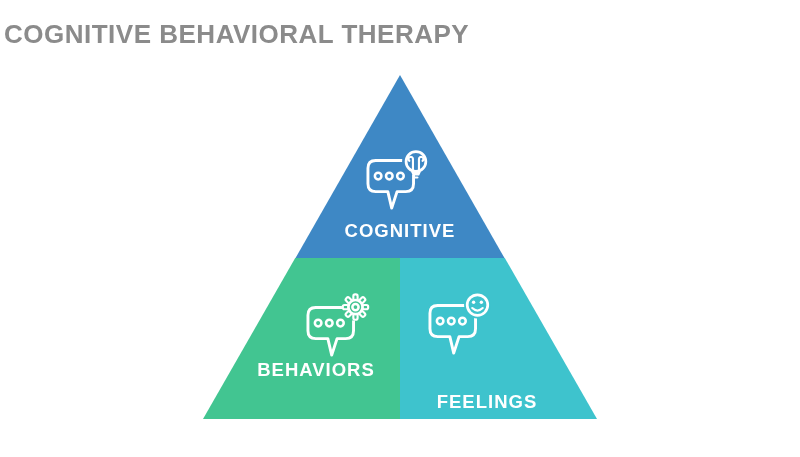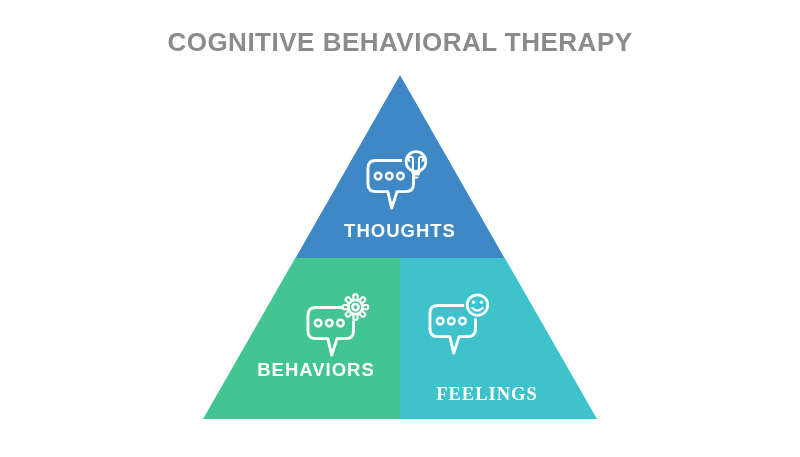--- a/index.html
+++ b/index.html
@@ -13,22 +13,22 @@
   *{box-sizing:border-box;}
   html,body{margin:0;padding:0;background:var(--background);}
   .canvas{
     position:relative;
     width:800px;height:457px;
     background:var(--background);
     font-family:"Liberation Sans",sans-serif;
     overflow:hidden;
   }
   .title{
-    position:absolute;left:0;right:0;top:14px;margin:12px;
-    text-align:center;
+    position:absolute;left:0;right:0;top:14px;margin:4px;
+    text-align:left;
     font-size:26px;line-height:32px;font-weight:bold;
     letter-spacing:0.5px;
     color:var(--title_gray);
   }
   .pyramid{position:absolute;left:0;top:0;width:800px;height:457px;}
   .bg-thoughts{fill:var(--thoughts_blue);}
   .bg-behaviors{fill:var(--behaviors_green);}
   .bg-feelings{fill:var(--feelings_teal);}
   .icon{position:absolute;width:65px;height:64px;overflow:visible;}
   #icon-thoughts{left:366px;top:147px;}
@@ -46,21 +46,21 @@
   .whitefill{fill:var(--icon_white);stroke:none;}
   .label{
     position:absolute;width:220px;
     text-align:center;
     font-size:18.5px;line-height:20px;font-weight:bold;
     letter-spacing:1px;
     color:var(--icon_white);
   }
   #label-thoughts{left:290px;top:221px;}
   #label-behaviors{left:206px;top:360px;}
-  #label-feelings{left:377px;top:384px;font-family:Liberation Serif, serif;}
+  #label-feelings{left:377px;top:392px;}
 </style>
 </head>
 <body>
 
 <div class="canvas">
 
   <h1 class="title">COGNITIVE BEHAVIORAL THERAPY</h1>
 
   <svg class="pyramid" viewBox="0 0 800 457">
     <polygon class="bg-thoughts" points="400,75 504.8,258.6 295.2,258.6"></polygon>
@@ -116,17 +116,17 @@
     </g>
     <g>
       <circle class="halo bg-feelings" cx="51" cy="13.5" r="13.8"></circle>
       <circle class="glyph-fill bg-feelings" cx="51" cy="13.5" r="10.6"></circle>
       <circle class="whitefill" cx="47" cy="10.6" r="1.75"></circle>
       <circle class="whitefill" cx="55" cy="10.6" r="1.75"></circle>
       <path class="wline" d="M45.6 16.6 Q51 21.8 56.4 16.6"></path>
     </g>
   </svg>
 
-  <div class="label" id="label-thoughts">THOUGHTS</div>
+  <div class="label" id="label-thoughts">COGNITIVE</div>
   <div class="label" id="label-behaviors">BEHAVIORS</div>
   <div class="label" id="label-feelings">FEELINGS</div>
 
 </div>
 
 </body></html>

